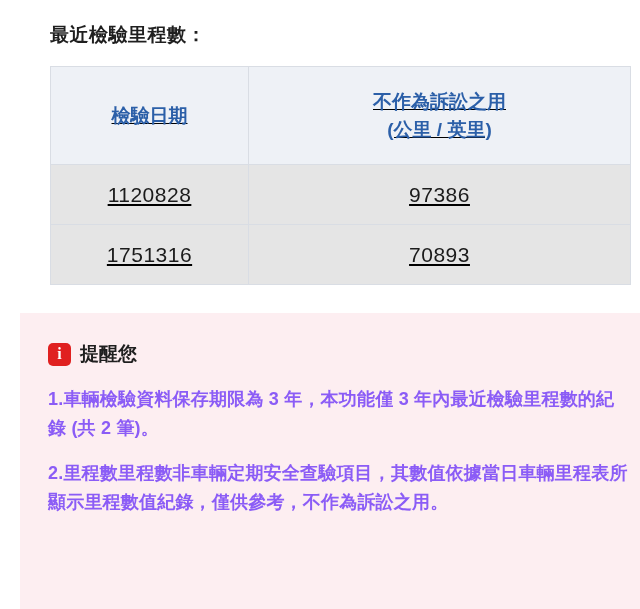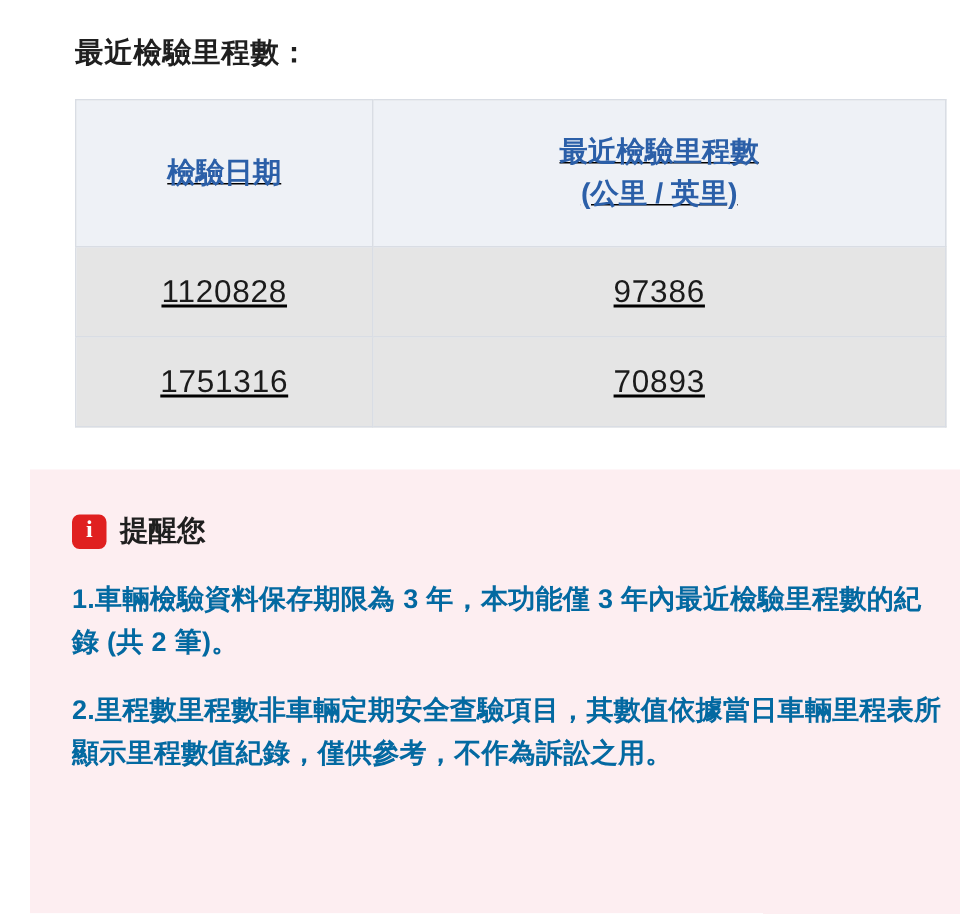--- a/index.html
+++ b/index.html
@@ -104,41 +104,41 @@
     flex: 0 0 auto;
   }
   .notice-title {
     font-size: 19px;
     font-weight: bold;
     color: #1f1f1f;
   }
   .notice-item {
     font-size: 18px;
     line-height: 1.62;
-    color: #0369a1;
+    color: #8b5cf6;
     font-weight: bold;
     margin: 0 0 16px 0;
     letter-spacing: 0.2px;
   }
   .notice-item:last-child { margin-bottom: 0; }
 </style>
 </head>
 <body>
 
 <div class="page">
 
   <div class="section-title">最近檢驗里程數：</div>
 
   <div class="table-wrap">
     <table class="mileage">
       <thead>
         <tr>
           <th class="col-date">檢驗日期</th>
           <th class="col-value">
-            <div>最近檢驗里程數</div>
+            <div>不作為訴訟之用</div>
             <div>(公里 / 英里)</div>
           </th>
         </tr>
       </thead>
       <tbody>
         <tr>
           <td>1120828</td>
           <td>97386</td>
         </tr>
         <tr>

